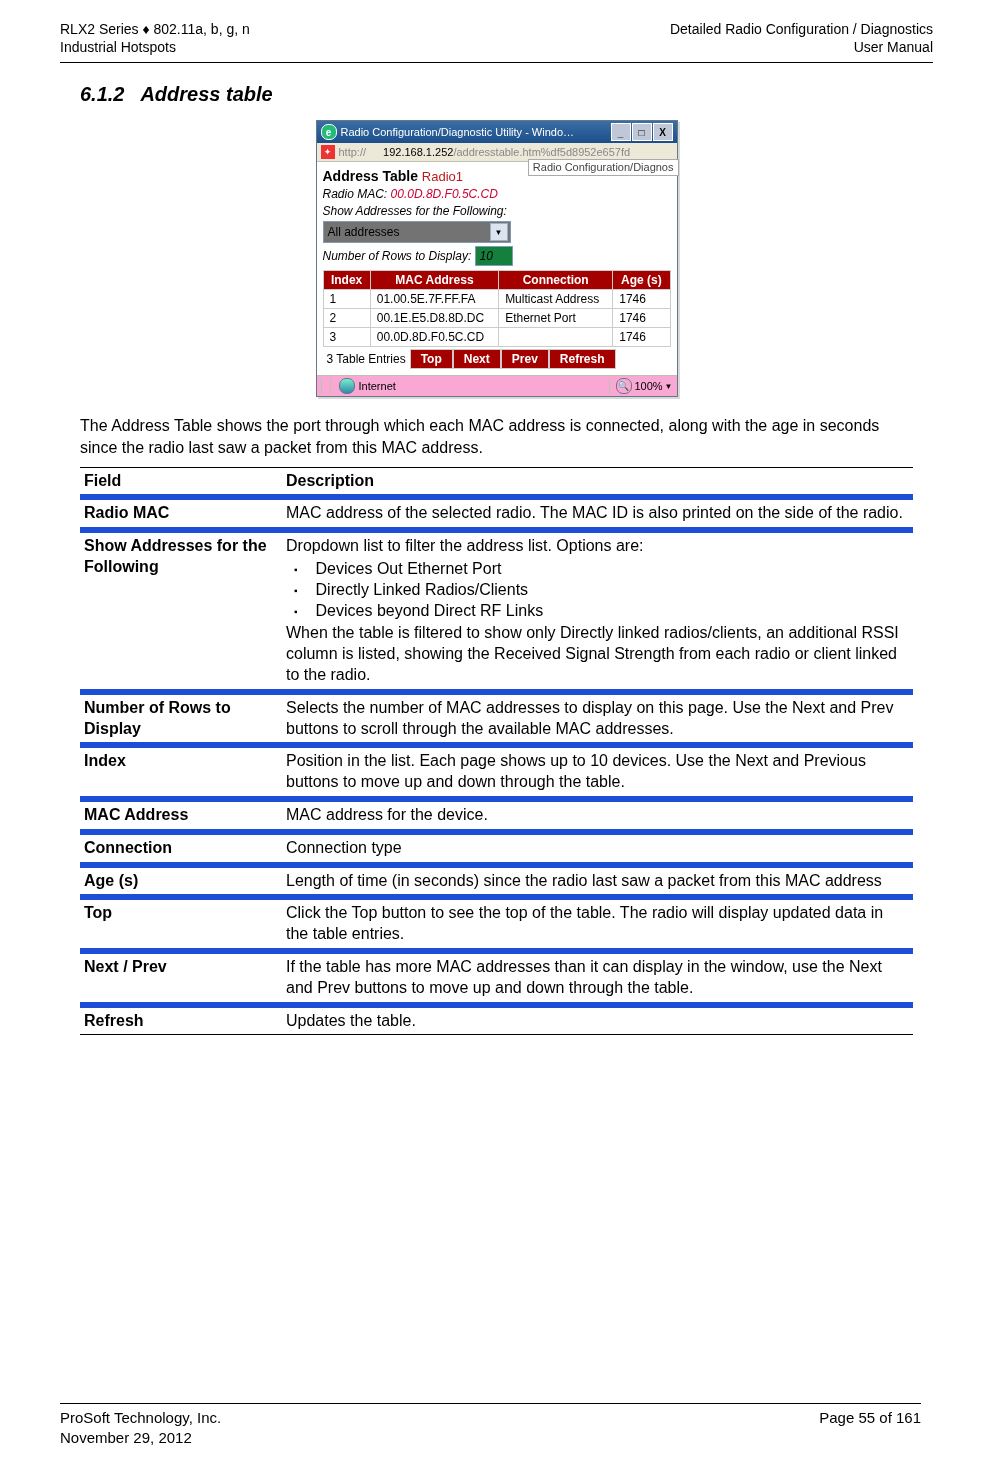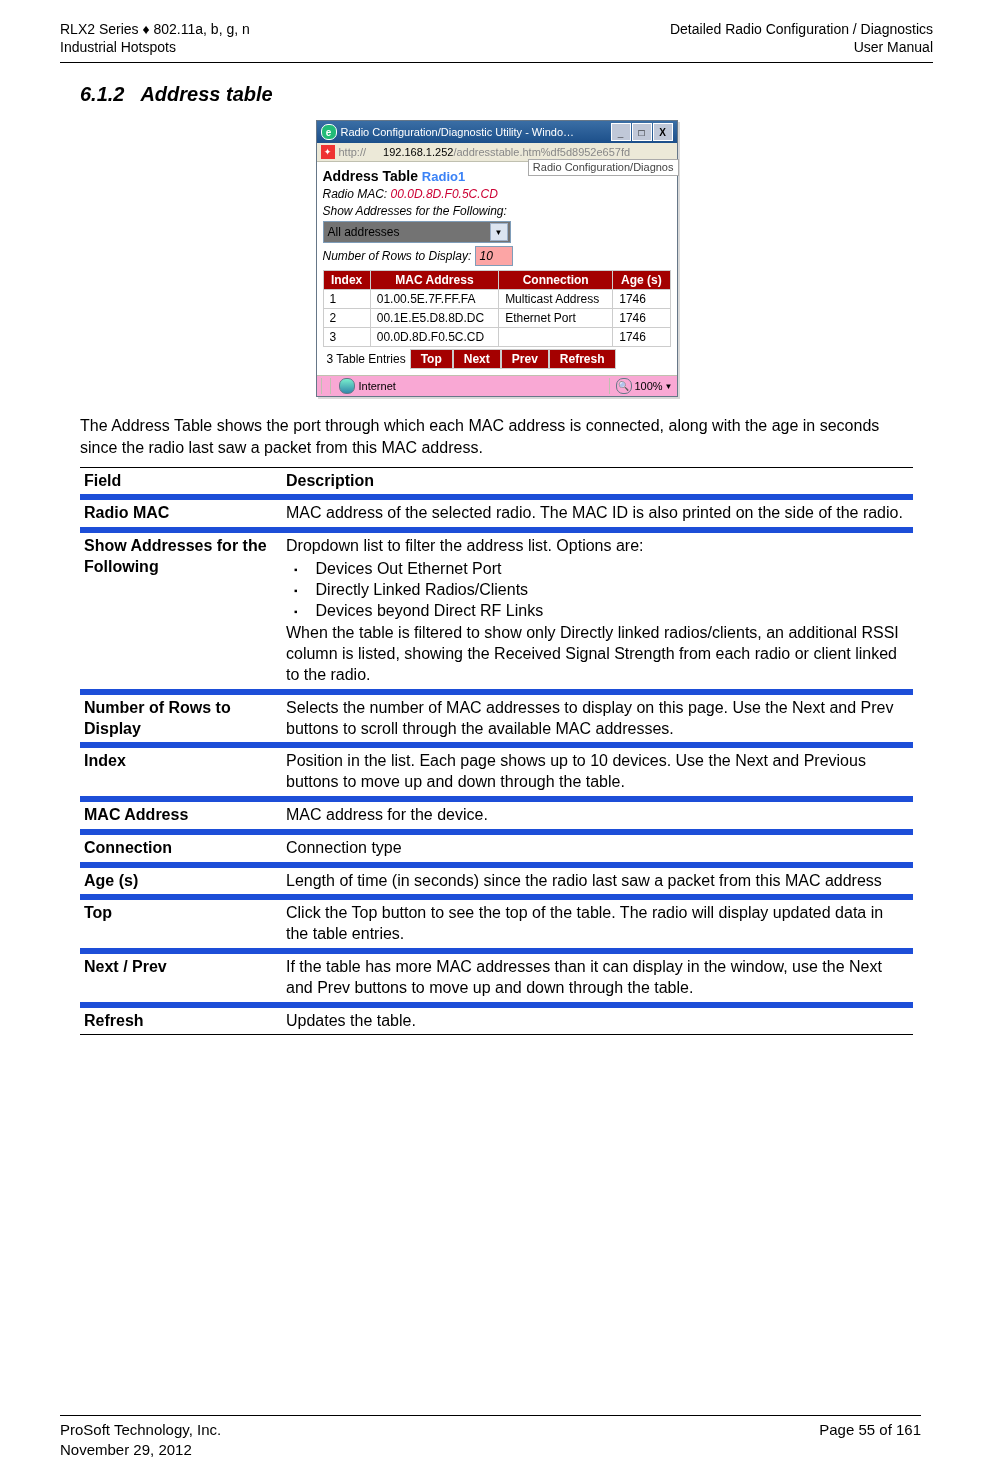--- a/index.html
+++ b/index.html
@@ -72,30 +72,30 @@
   }
   .addr-icon{width:14px;height:14px;background:#e33;display:flex;align-items:center;justify-content:center;color:#fff;font-size:9px;}
   .addr-url{color:#888;font-size:11px;}
   .addr-url .ip{color:#000;margin-left:17px;}
   .tab-flag{
     position:absolute; right:-2px; top:16px; background:#fff;border:1px solid #aaa;
     padding:1px 4px 2px 4px;font-size:11px;color:#444;white-space:nowrap;
   }
   .content-area{background:#fff;padding:6px;}
   .panel-title{font-weight:bold;font-size:14px;}
-  .panel-title .radio{color:#3b82f6;font-weight:bold;font-size:13px;}
+  .panel-title .radio{color:#b91c1c;font-weight:normal;font-size:13px;}
   .line{margin:3px 0;font-size:12px;font-style:italic;}
   .line .mac{color:#c03;}
   .select-row{display:flex;align-items:center;margin:2px 0;}
   .fake-select{
     width:180px;height:20px;border:1px solid #7f9db9;background:#737373;display:flex;align-items:center;
     justify-content:space-between;padding:0 2px 0 4px;font-size:12px;
   }
   .dd-btn{width:16px;height:16px;background:#dce4f0;border:1px solid #9db0c8;display:flex;align-items:center;justify-content:center;font-size:8px;}
-  .num-input{border:1px solid #7f9db9;width:28px;height:18px;padding:0 4px;font-size:12px;display:inline-flex;align-items:center;background:#fca5a5;}
+  .num-input{border:1px solid #7f9db9;width:28px;height:18px;padding:0 4px;font-size:12px;display:inline-flex;align-items:center;background:#15803d;}
   .addr-table{border-collapse:collapse;width:100%;font-size:12px;margin-top:4px;}
   .addr-table th{background:#a40000;color:#fff;border:1px solid #ccc;padding:2px 6px;font-weight:bold;text-align:center;}
   .addr-table td{border:1px solid #ccc;padding:2px 6px;background:#fff;}
   .entries-row{display:flex;align-items:center;gap:0;margin-top:2px;font-size:12px;}
   .entries-label{padding:2px 4px;}
   .red-btn{background:#a40000;color:#fff;border:1px solid #ccc;padding:2px 10px;font-weight:bold;}
   .statusbar{display:flex;align-items:center;justify-content:space-between;background:#f9a8d4;border-top:1px solid #c0c0b0;padding:2px 4px;}
   .status-left{display:flex;align-items:center;gap:4px;font-size:11px;}
   .globe{width:14px;height:14px;background:linear-gradient(#7ec,#38a);border-radius:7px;border:1px solid #678;}
   .status-right{display:flex;align-items:center;gap:2px;font-size:11px;}
@@ -122,21 +122,21 @@
     line-height: 1.3;
   }
   table.desc-table tr:first-child td { border-top: 1px solid #000; }
   .field-col { width: 190px; font-weight: bold; }
   .header-cell { font-weight: bold; }
   .bullets { margin: 2px 0; padding: 0; list-style: none; }
   .bullets li::before { content: "▪"; font-size: 10px; margin: 0 18px 0 8px; position: relative; top:-1px;}
 
   .footer {
     position: absolute;
-    bottom: 8px;
+    bottom: 20px;
     left: 60px;
     right: 60px;
   }
   .hr-bottom { border: none; border-top: 1px solid #000; margin: 0 0 4px 0; }
   .footer-row {
     display: flex;
     justify-content: space-between;
     font-size: 15px;
     line-height: 1.3;
   }

